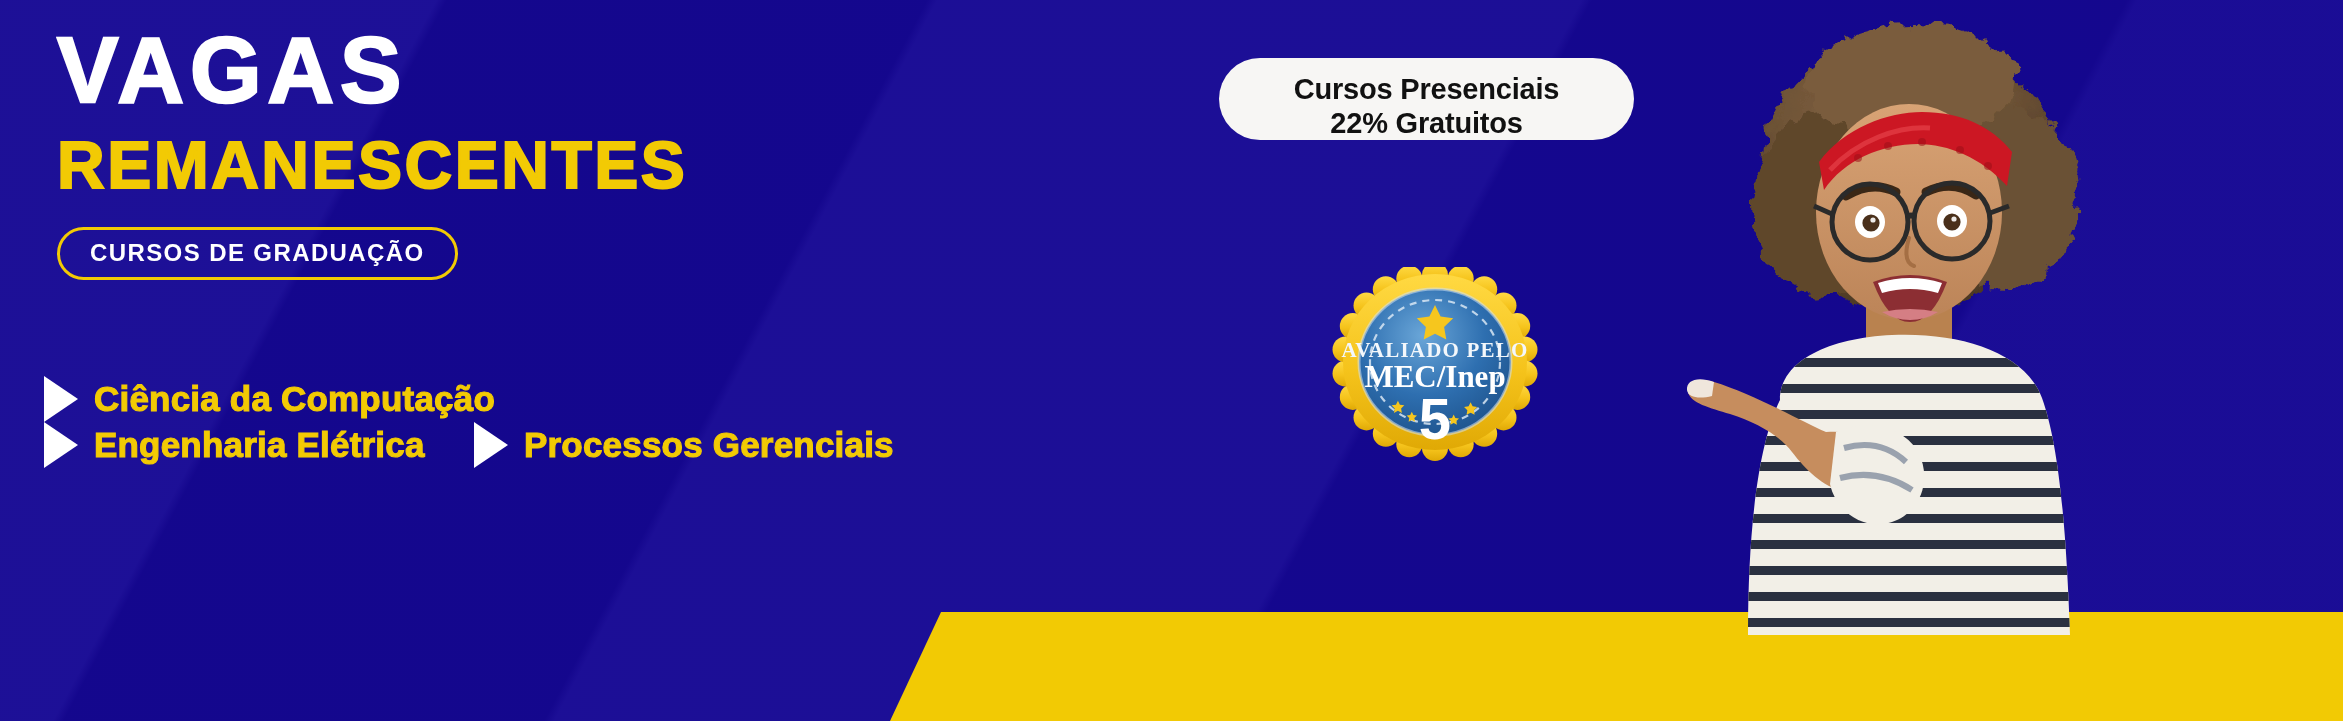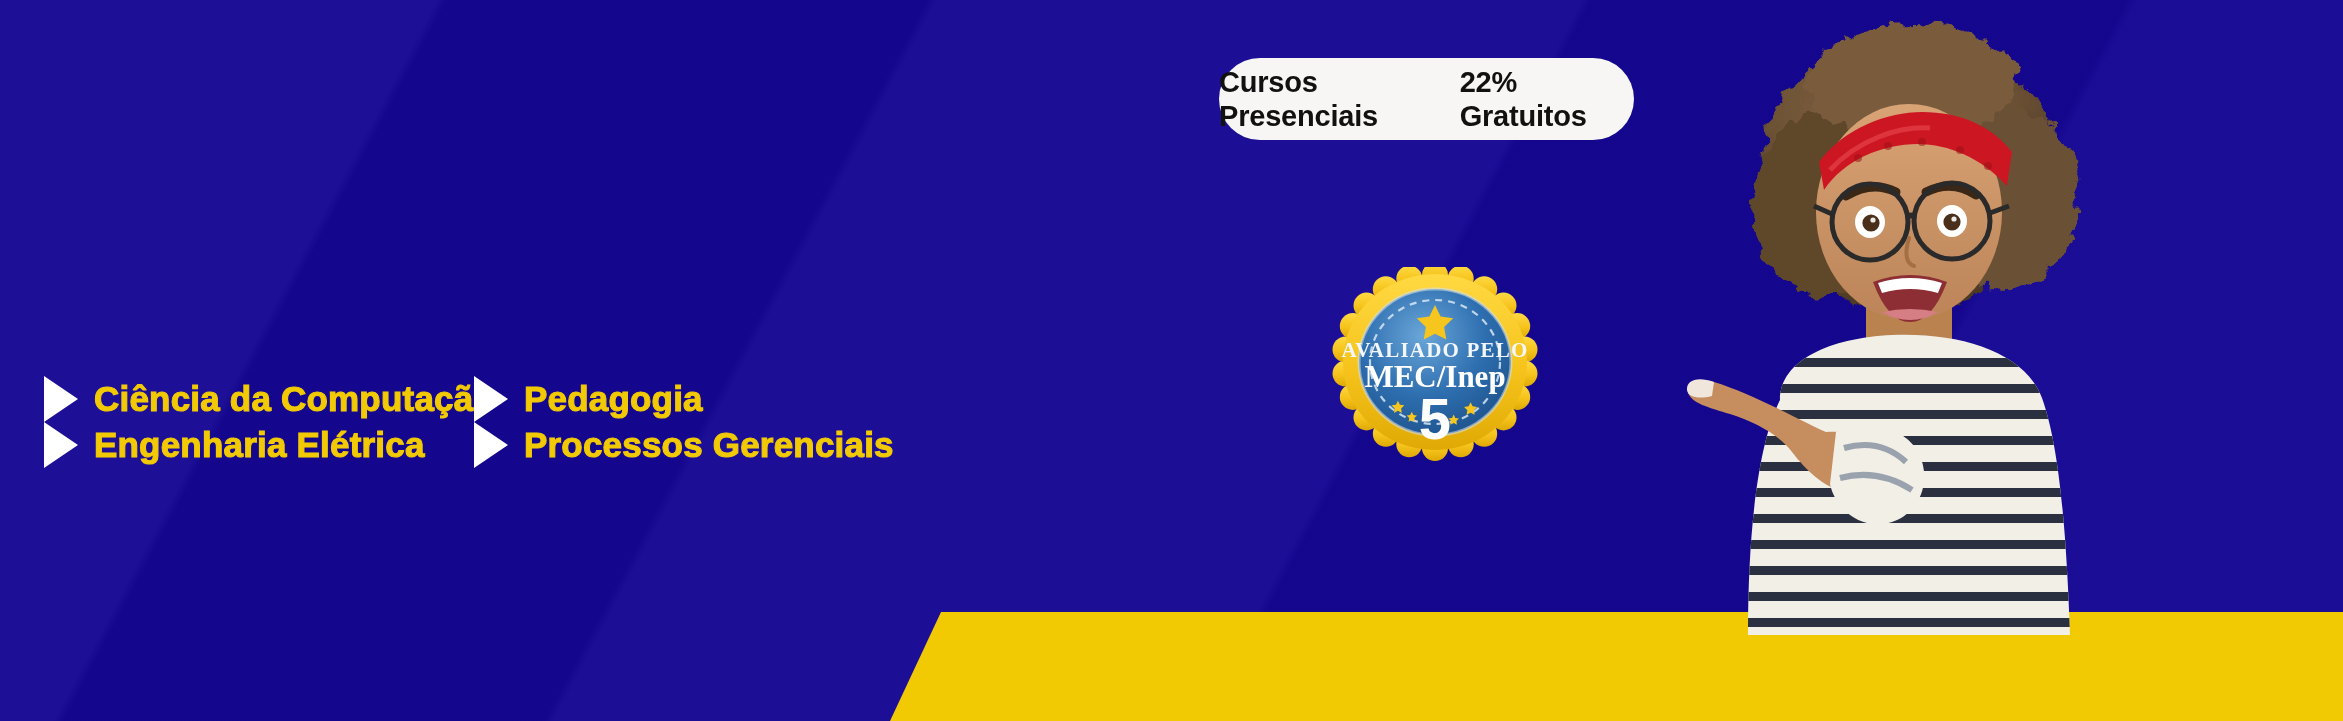--- a/index.html
+++ b/index.html
@@ -130,20 +130,21 @@
   
   .white-pill {
     position: absolute;
     left: 1219px;
     top: 58px;
     width: 415px;
     height: 82px;
     background: #F7F6F4;
     border-radius: 999px;
     display: flex;
+    flex-direction: column;
     align-items: center;
     justify-content: flex-end;
     z-index: 6;
   }
   .white-pill .line {
     color: #111111;
     font-size: 29px;
     font-weight: 800;
     line-height: 1.18;
     letter-spacing: -0.2px;
@@ -170,31 +171,32 @@
     height: 635px;
     z-index: 5;
   }
   .person svg { display:block; width:100%; height:100%; }
 </style>
 </head>
 <body>
 
 <div id="banner">
 
+  <div class="left-block">
+    <div class="headline-1">VAGAS</div>
+    <div class="headline-2">REMANESCENTES</div>
+    <div class="grad-pill">CURSOS DE GRADUAÇÃO</div>
+  </div>
 
   <div class="courses">
 
     <div class="course-row">
       <div class="course-item col-a">
         <span class="tri"></span>
         <span class="course-label">Ciência da Computação</span>
-      </div>
-      <div class="course-item col-b">
-        <span class="tri"></span>
-        <span class="course-label">Pedagogia</span>
       </div>
     </div>
 
     <div class="course-row">
       <div class="course-item col-a">
         <span class="tri"></span>
         <span class="course-label">Engenharia Elétrica</span>
       </div>
       <div class="course-item col-b">
         <span class="tri"></span>

